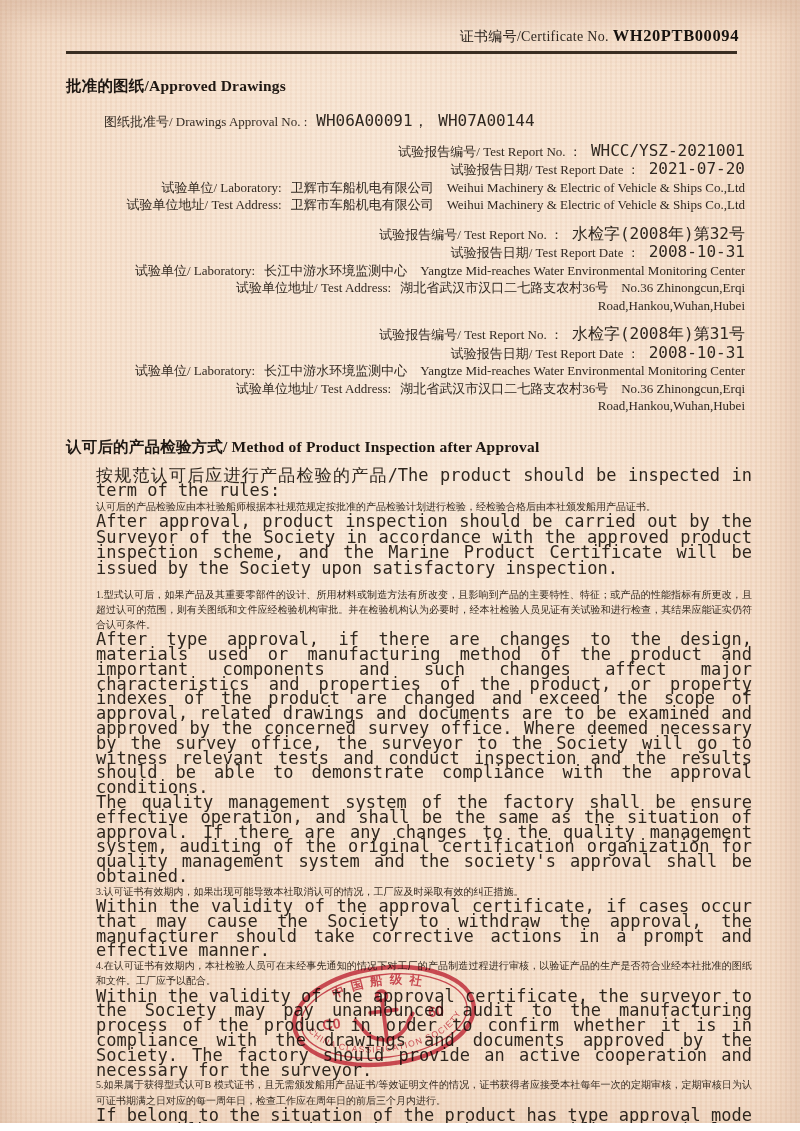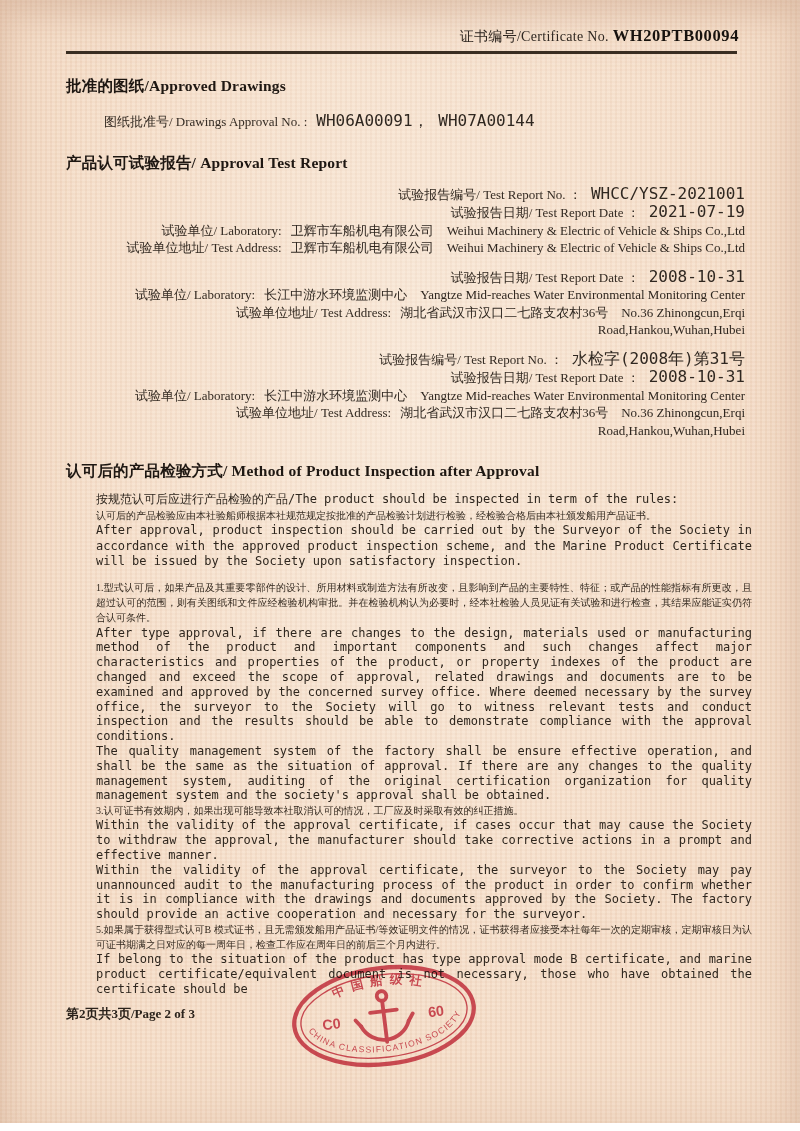--- a/index.html
+++ b/index.html
@@ -23,21 +23,21 @@
   .row{ text-indent:38px; font-size:13px; line-height:17.5px; }
   .drawings-row{ margin-top:15px; }
   .label{ color:#332a22;margin-top:20px; }
   .val{ white-space:pre-wrap; margin-left:9px; color:#2f2720;}
   .val.mono{ font-family:"DejaVu Sans Mono", monospace; font-size:16px; }
   .report{ margin-top:11px;text-align:right; }
   .report .row{ margin:0; }
   .para-block{ margin:10px 0 0 30px; width:656px; }
   .para-block p{ margin:0; text-align:justify; }
   p.zh{ font-size:10px; line-height:15.2px; font-family:"Liberation Serif", serif; color:#33291f;}
-  p.en{ font-size:12px; line-height:14.8px; font-family:"DejaVu Sans Mono", monospace; color:#2e261e;}
+  p.en{ font-size:17px; line-height:14.8px; font-family:"DejaVu Sans Mono", monospace; color:#2e261e;}
   .insp p.zh{ line-height:15.6px; }
   .insp p.en{ line-height:15.6px; }
   .footer-page{ margin-top:8px; font-size:13px; font-weight:bold; color:#2b231c;}
   .stamp{ position:absolute; left:288px; top:962px; width:192px; height:108px;
           transform:rotate(-7deg); opacity:.85; mix-blend-mode:multiply; pointer-events:none;}
 </style>
 </head>
 <body>
 
 <div class="page">
@@ -46,30 +46,30 @@
     <span>证书编号/Certificate No.</span>
     <span class="cert-no">WH20PTB00094</span>
   </div>
   <div class="rule"></div>
 
   <h2 class="section">批准的图纸/Approved Drawings</h2>
   <div class="row drawings-row">
     <span class="label">图纸批准号/ Drawings Approval No. :</span><span class="val mono">WH06A00091， WH07A00144</span>
   </div>
 
-  <h2 class="section">产品认可试验报告/ Approval Test Report</h2>
 
   <div class="report">
     <div class="row"><span class="label">试验报告编号/ Test Report No. ：</span><span class="val mono">WHCC/YSZ-2021001</span></div>
-    <div class="row"><span class="label">试验报告日期/ Test Report Date ：</span><span class="val mono">2021-07-19</span></div>
+    <div class="row"><span class="label">试验报告日期/ Test Report Date ：</span><span class="val mono">2021-07-20</span></div>
     <div class="row"><span class="label">试验单位/ Laboratory:</span><span class="val">卫辉市车船机电有限公司    Weihui Machinery &amp; Electric of Vehicle &amp; Ships Co.,Ltd</span></div>
     <div class="row"><span class="label">试验单位地址/ Test Address:</span><span class="val">卫辉市车船机电有限公司    Weihui Machinery &amp; Electric of Vehicle &amp; Ships Co.,Ltd</span></div>
   </div>
 
   <div class="report">
+    <div class="row"><span class="label">试验报告编号/ Test Report No. ：</span><span class="val mono">水检字(2008年)第32号</span></div>
     <div class="row"><span class="label">试验报告日期/ Test Report Date ：</span><span class="val mono">2008-10-31</span></div>
     <div class="row"><span class="label">试验单位/ Laboratory:</span><span class="val">长江中游水环境监测中心    Yangtze Mid-reaches Water Environmental Monitoring Center</span></div>
     <div class="row"><span class="label">试验单位地址/ Test Address:</span><span class="val">湖北省武汉市汉口二七路支农村36号    No.36 Zhinongcun,Erqi Road,Hankou,Wuhan,Hubei</span></div>
   </div>
 
   <div class="report">
     <div class="row"><span class="label">试验报告编号/ Test Report No. ：</span><span class="val mono">水检字(2008年)第31号</span></div>
     <div class="row"><span class="label">试验报告日期/ Test Report Date ：</span><span class="val mono">2008-10-31</span></div>
     <div class="row"><span class="label">试验单位/ Laboratory:</span><span class="val">长江中游水环境监测中心    Yangtze Mid-reaches Water Environmental Monitoring Center</span></div>
     <div class="row"><span class="label">试验单位地址/ Test Address:</span><span class="val">湖北省武汉市汉口二七路支农村36号    No.36 Zhinongcun,Erqi Road,Hankou,Wuhan,Hubei</span></div>
@@ -81,20 +81,21 @@
     <p class="zh">认可后的产品检验应由本社验船师根据本社规范规定按批准的产品检验计划进行检验，经检验合格后由本社颁发船用产品证书。</p>
     <p class="en">After approval, product inspection should be carried out by the Surveyor of the Society in accordance with the approved product inspection scheme, and the Marine Product Certificate will be issued by the Society upon satisfactory inspection.</p>
   </div>
 
   <div class="para-block">
     <p class="zh">1.型式认可后，如果产品及其重要零部件的设计、所用材料或制造方法有所改变，且影响到产品的主要特性、特征；或产品的性能指标有所更改，且超过认可的范围，则有关图纸和文件应经检验机构审批。并在检验机构认为必要时，经本社检验人员见证有关试验和进行检查，其结果应能证实仍符合认可条件。</p>
     <p class="en">After type approval, if there are changes to the design, materials used or manufacturing method of the product and important components and such changes affect major characteristics and properties of the product, or property indexes of the product are changed and exceed the scope of approval, related drawings and documents are to be examined and approved by the concerned survey office. Where deemed necessary by the survey office, the surveyor to the Society will go to witness relevant tests and conduct inspection and the results should be able to demonstrate compliance with the approval conditions.</p>
     <p class="en">The quality management system of the factory shall be ensure effective operation, and shall be the same as the situation of approval. If there are any changes to the quality management system, auditing of the original certification organization for quality management system and the society's approval shall be obtained.</p>
     <p class="zh">3.认可证书有效期内，如果出现可能导致本社取消认可的情况，工厂应及时采取有效的纠正措施。</p>
     <p class="en">Within the validity of the approval certificate, if cases occur that may cause the Society to withdraw the approval, the manufacturer should take corrective actions in a prompt and effective manner.</p>
+    <p class="zh">4.在认可证书有效期内，本社检验人员可在未经事先通知的情况下对工厂的产品制造过程进行审核，以验证产品的生产是否符合业经本社批准的图纸和文件。工厂应予以配合。</p>
     <p class="en">Within the validity of the approval certificate, the surveyor to the Society may pay unannounced audit to the manufacturing process of the product in order to confirm whether it is in compliance with the drawings and documents approved by the Society. The factory should provide an active cooperation and necessary for the surveyor.</p>
     <p class="zh">5.如果属于获得型式认可B 模式证书，且无需颁发船用产品证书/等效证明文件的情况，证书获得者应接受本社每年一次的定期审核，定期审核日为认可证书期满之日对应的每一周年日，检查工作应在周年日的前后三个月内进行。</p>
     <p class="en">If belong to the situation of the product has type approval mode B certificate, and marine product certificate/equivalent document is not necessary, those who have obtained the certificate should be</p>
   </div>
 
   <div class="footer-page">第2页共3页/Page 2 of 3</div>
 
   <svg class="stamp" viewBox="0 0 200 110" xmlns="http://www.w3.org/2000/svg">
     <defs>
       <path id="arcTop" d="M 24 58 A 76 36 0 0 1 176 58"></path>

